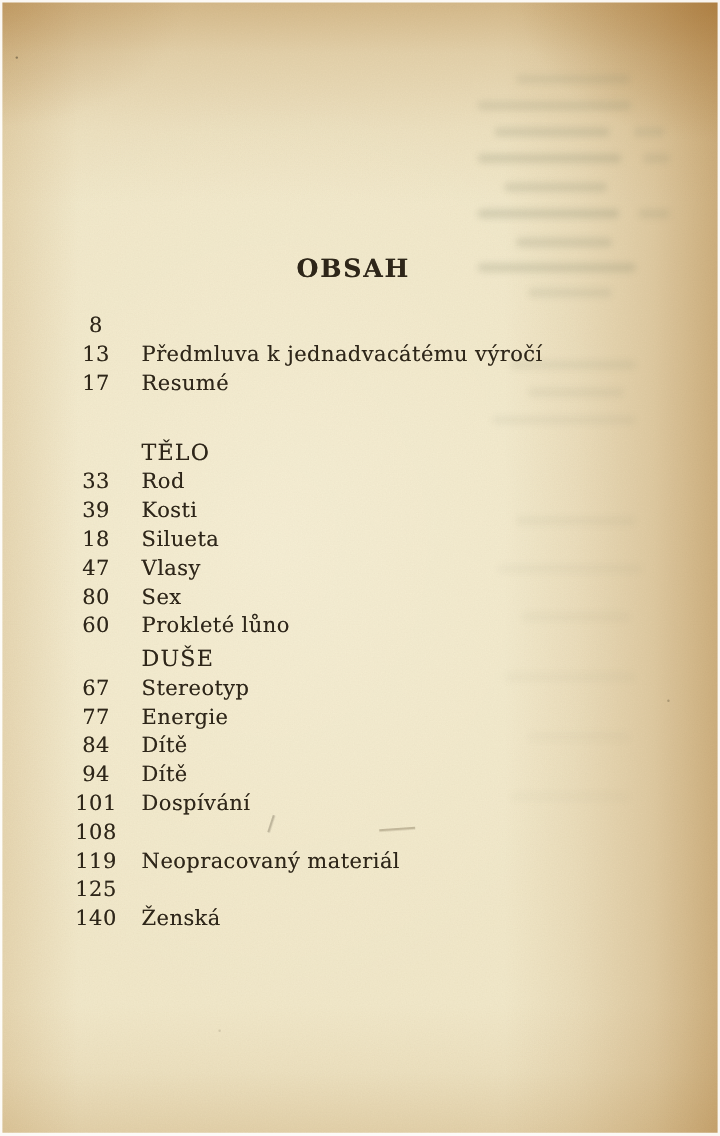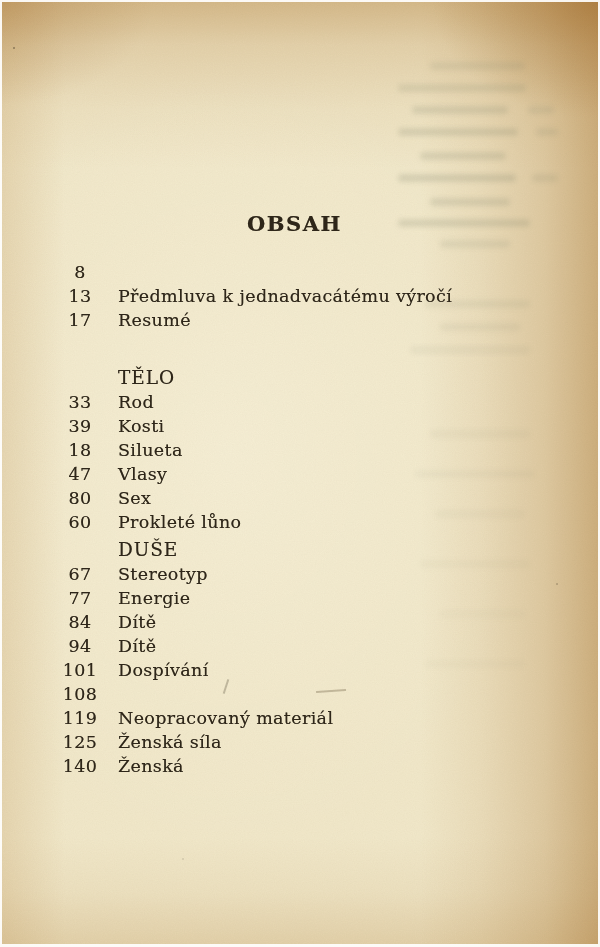--- a/index.html
+++ b/index.html
@@ -197,21 +197,20 @@
       </div>
       <div class="row">
         <span class="num">108</span>
       </div>
       <div class="row">
         <span class="num">119</span>
         <span class="txt">Neopracovaný materiál</span>
       </div>
       <div class="row">
         <span class="num">125</span>
-        <span class="txt">Ženská síla</span>
       </div>
       <div class="row">
         <span class="num">140</span>
         <span class="txt">Ženská</span>
       </div>
     </div>
 
   </div>
 
   <svg class="grain" xmlns="http://www.w3.org/2000/svg" width="600" height="947">

